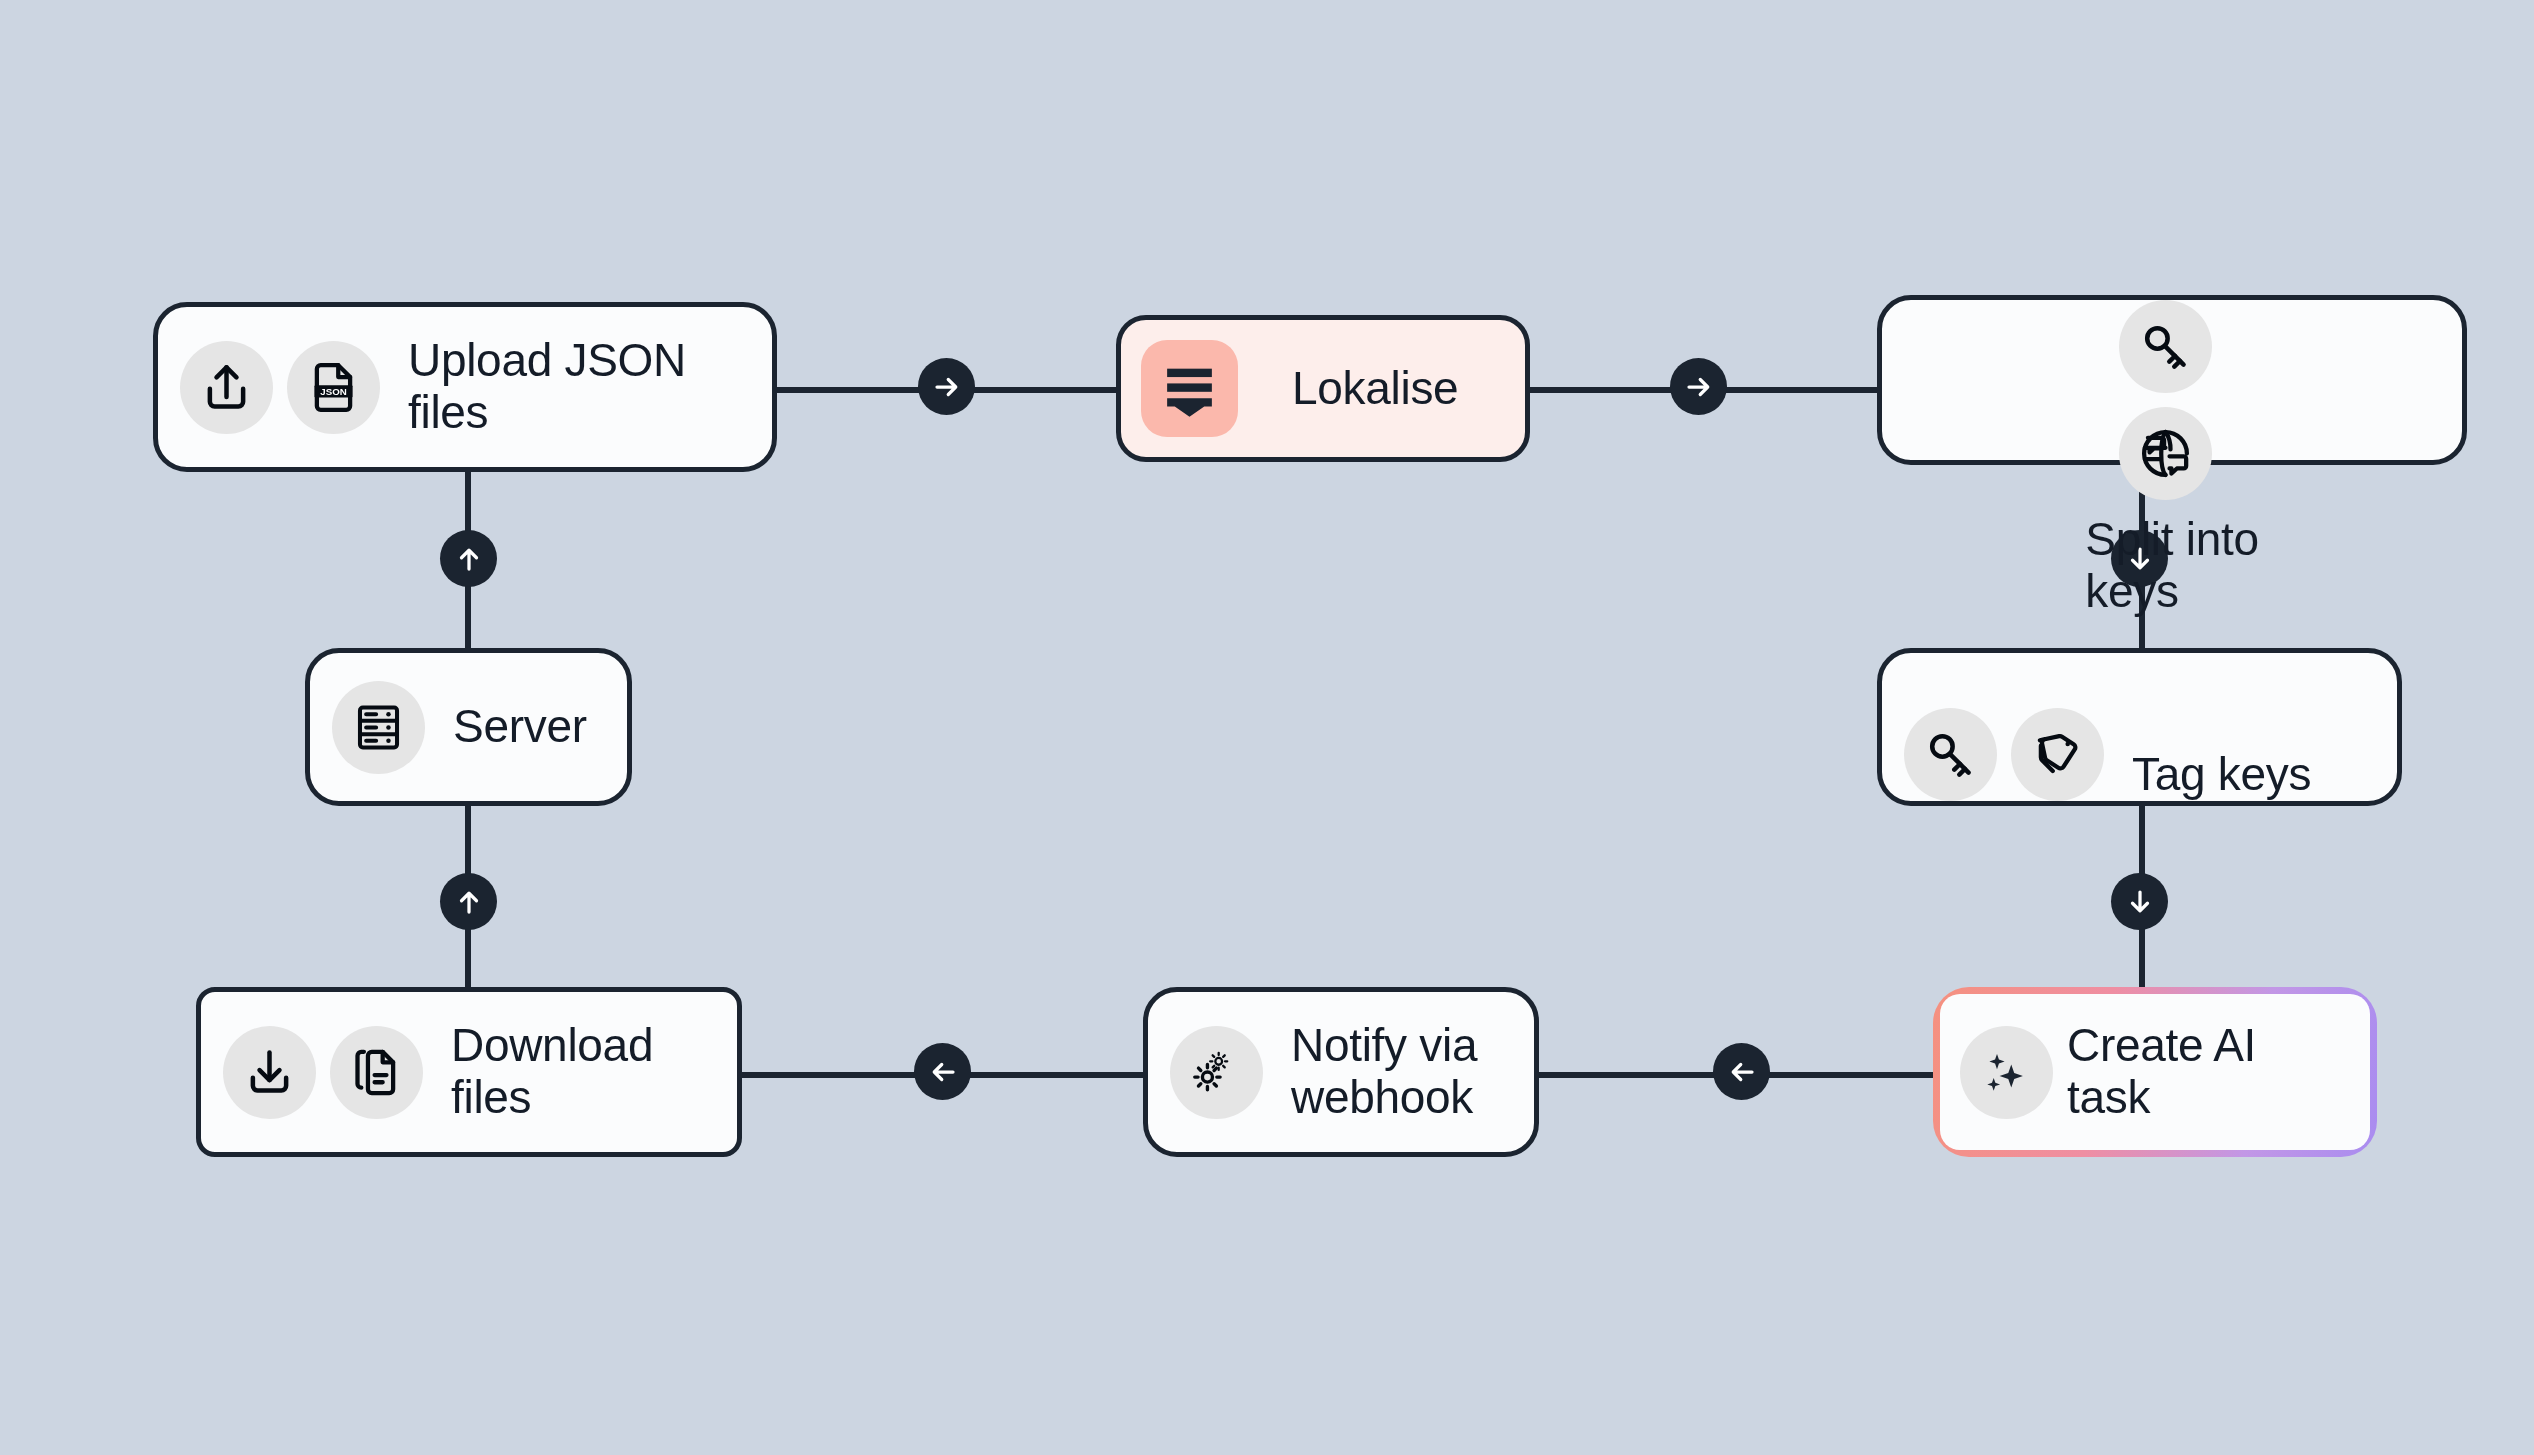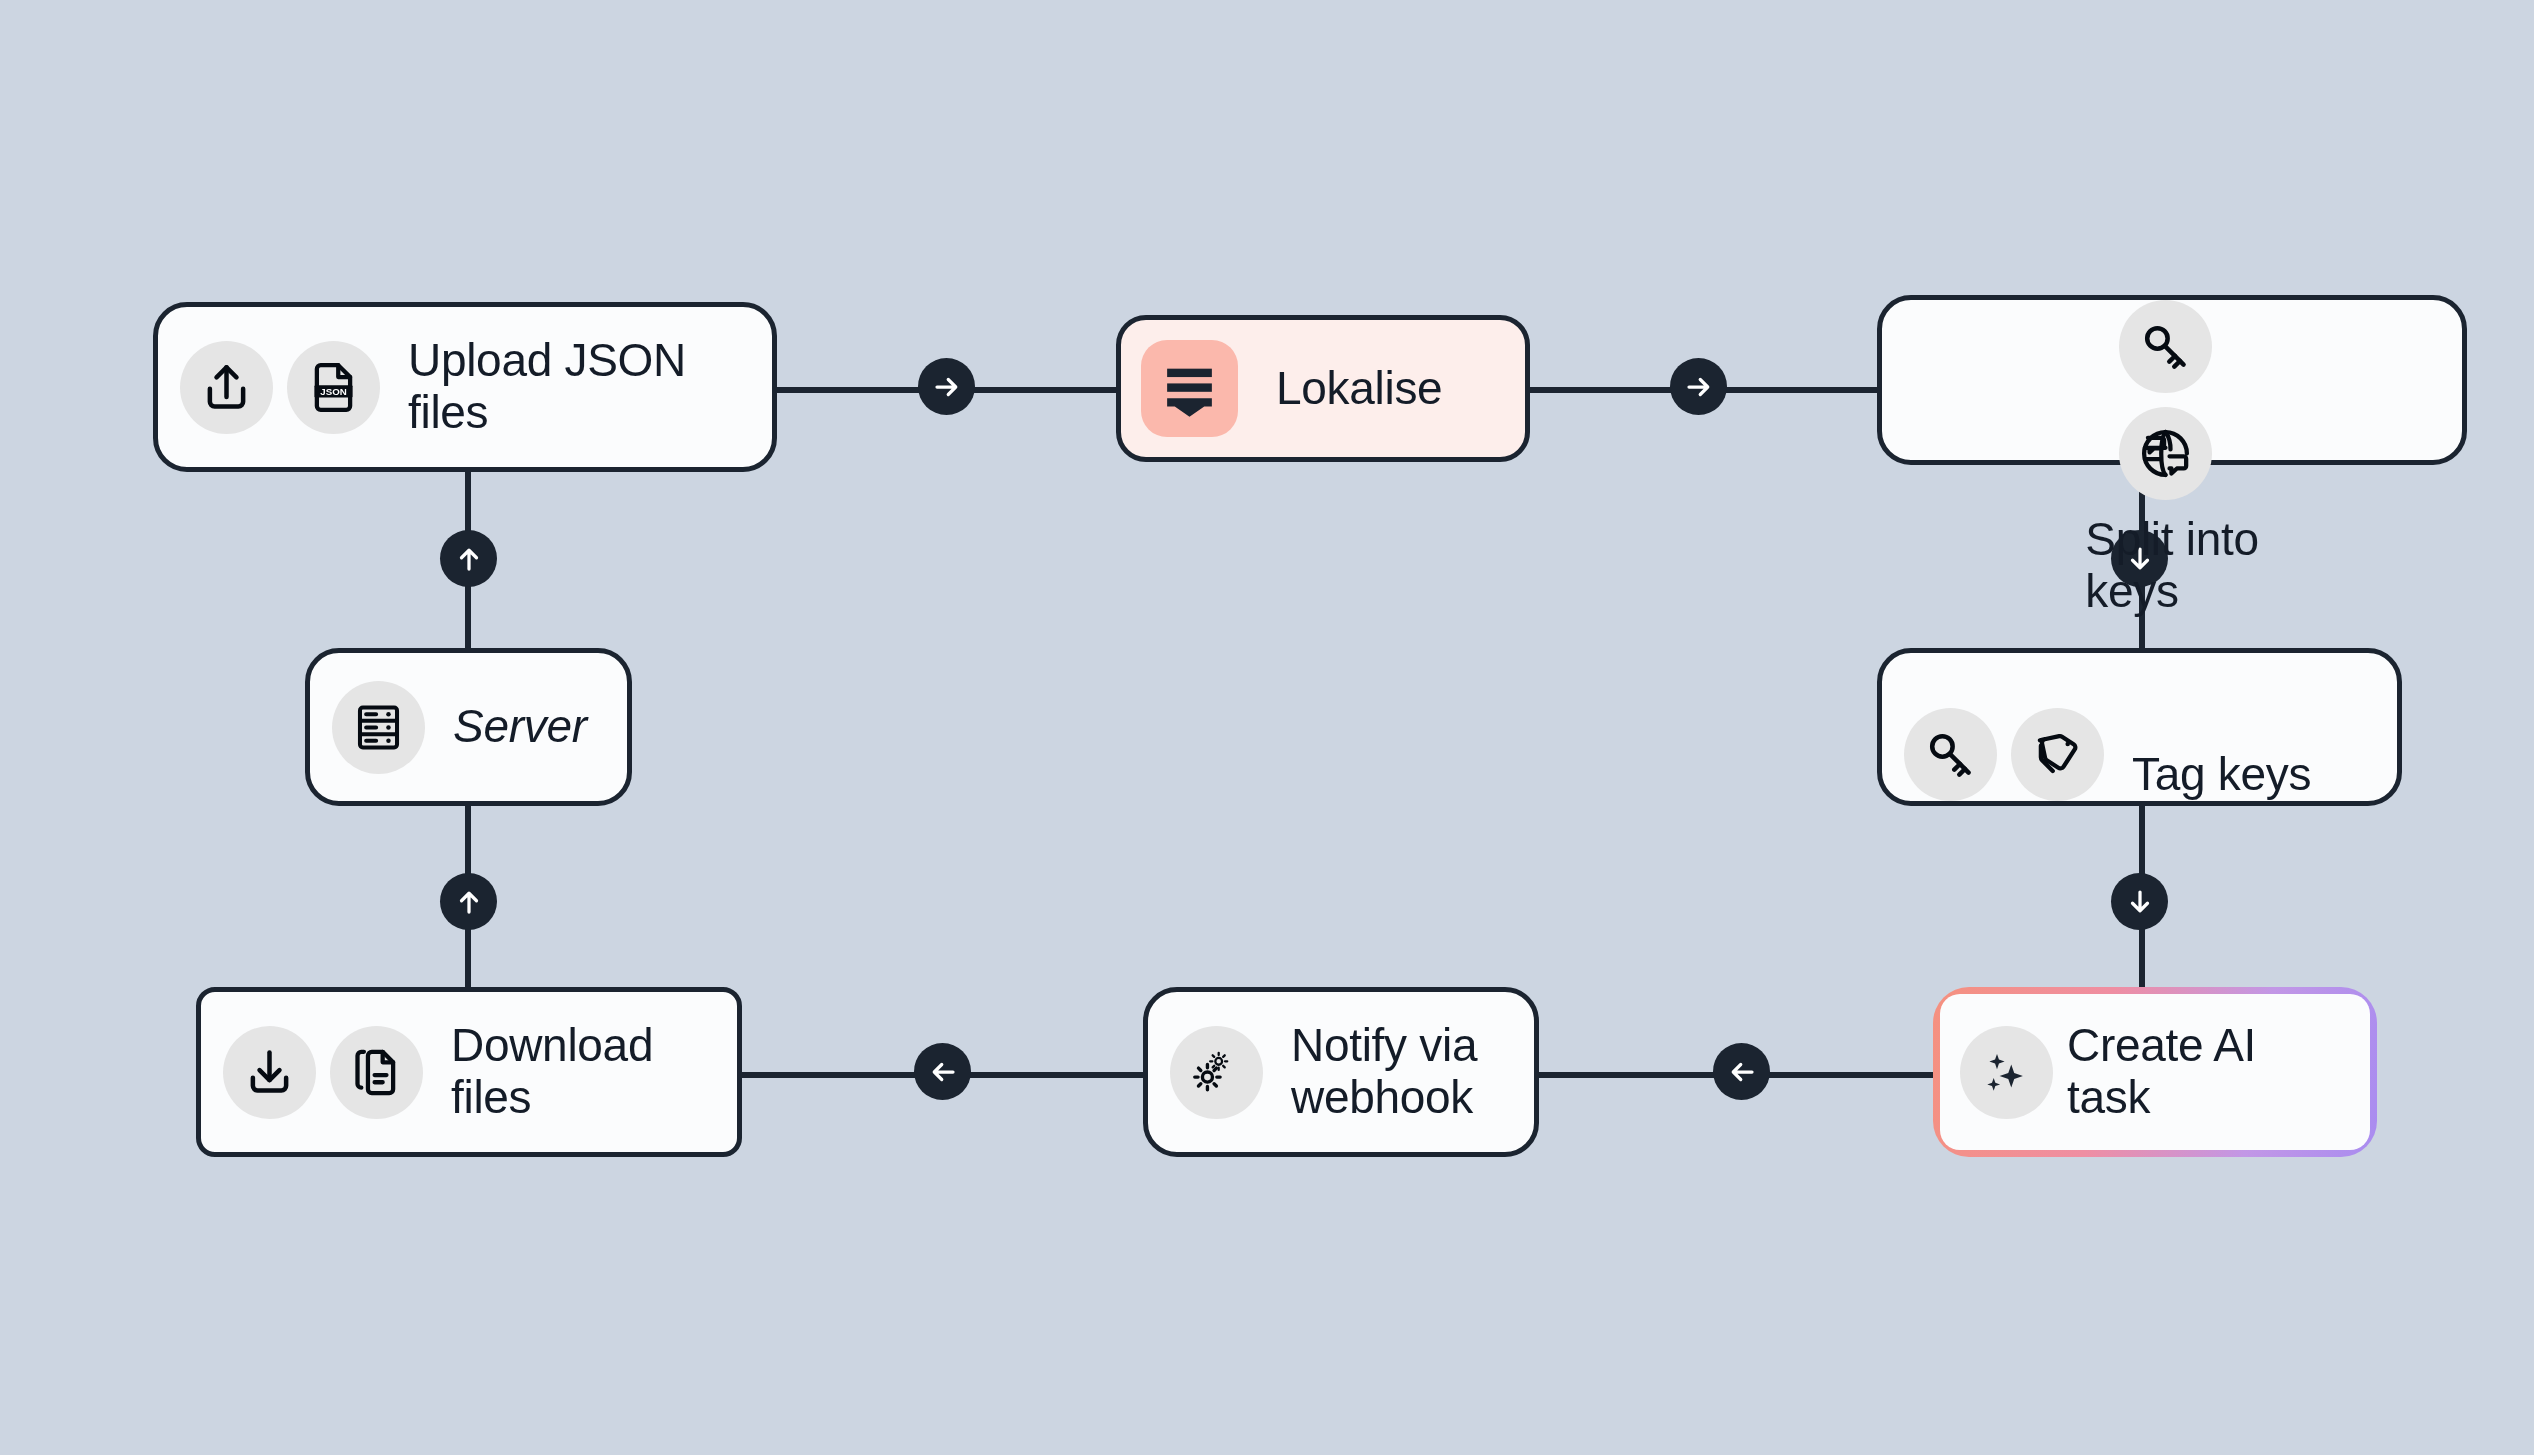--- a/index.html
+++ b/index.html
@@ -174,21 +174,21 @@
   </div>
 
   <div class="node brand" style="left:1116px;top:315px;width:414px;height:147px;border-radius:30px;">
     <span class="brand-tile">
       <svg viewBox="0 0 24 24">
         <rect x="3.2" y="4.2" width="17.6" height="3.3" fill="#1b2430"></rect>
         <rect x="3.2" y="10.0" width="17.6" height="3.3" fill="#1b2430"></rect>
         <path d="M3.2 15.8h17.6v3.3l-3.0 0 -5.8 4.0 -5.8 -4.0 -3.0 0z" fill="#1b2430"></path>
       </svg>
     </span>
-    <span class="label" style="margin-left:24px;">Lokalise</span>
+    <span class="label" style="margin-left:40px;">Lokalise</span>
   </div>
 
   <div class="node" style="left:1877px;top:295px;width:590px;height:170px;flex-direction:column;">
     <span class="icon-circle">
       <svg viewBox="0 0 24 24" fill="none" stroke="#060b12" stroke-width="1.9" stroke-linecap="round" stroke-linejoin="round">
         <circle cx="8.6" cy="8.6" r="4.3"></circle>
         <path d="M11.7 11.7 19.6 19.6"></path>
         <path d="M16.0 16.0 13.6 18.4"></path>
         <path d="M18.1 18.1 15.7 20.5"></path>
       </svg>
@@ -201,21 +201,21 @@
         <path d="M12 3c-2.4 2.6-2.4 15.4 0 18"></path>
         <path d="M12 3c1.5 1.6 2.2 5.0 2.1 7.3"></path>
         <path d="M4.6 5.4h5.8a1 1 0 0 1 1 1v2.4a1 1 0 0 1-1 1H7.2l-1.9 1.7V9.8H4.6"></path>
         <path d="M13.7 13.2h6.0a1 1 0 0 1 1 1v3.1a1 1 0 0 1-1 1h-2.9l-2.3 2.1v-2.1h-0.8"></path>
       </svg>
     </span>
     <span class="label">Split into
 keys</span>
   </div>
 
-  <div class="node" style="left:305px;top:648px;width:327px;height:158px;font-style:italic;">
+  <div class="node" style="left:305px;top:648px;width:327px;height:158px;">
     <span class="icon-circle">
       <svg viewBox="0 0 24 24" fill="none" stroke="#060b12" stroke-width="1.7" stroke-linecap="round" stroke-linejoin="round">
         <rect x="4.2" y="3.6" width="15.6" height="16.8" rx="1.2"></rect>
         <path d="M4.2 9.2h15.6M4.2 14.8h15.6"></path>
         <path d="M6.8 6.4h4.2M6.8 12h4.2M6.8 17.6h4.2"></path>
         <circle cx="16.2" cy="6.4" r="0.95" fill="#060b12" stroke="none"></circle>
         <circle cx="16.2" cy="12" r="0.95" fill="#060b12" stroke="none"></circle>
         <circle cx="16.2" cy="17.6" r="0.95" fill="#060b12" stroke="none"></circle>
       </svg>
     </span>

